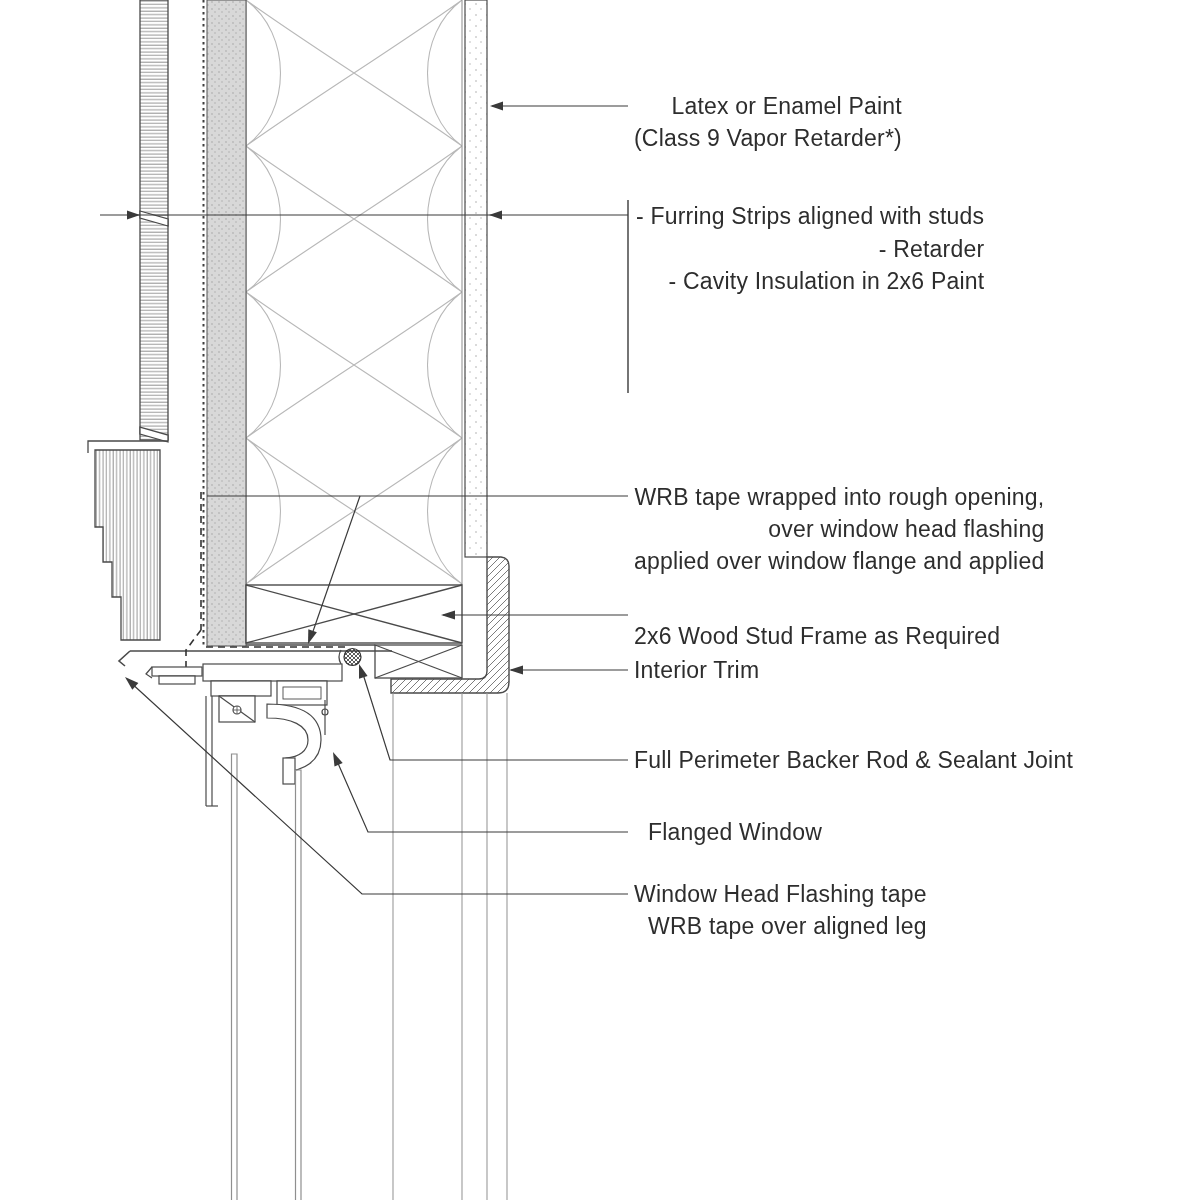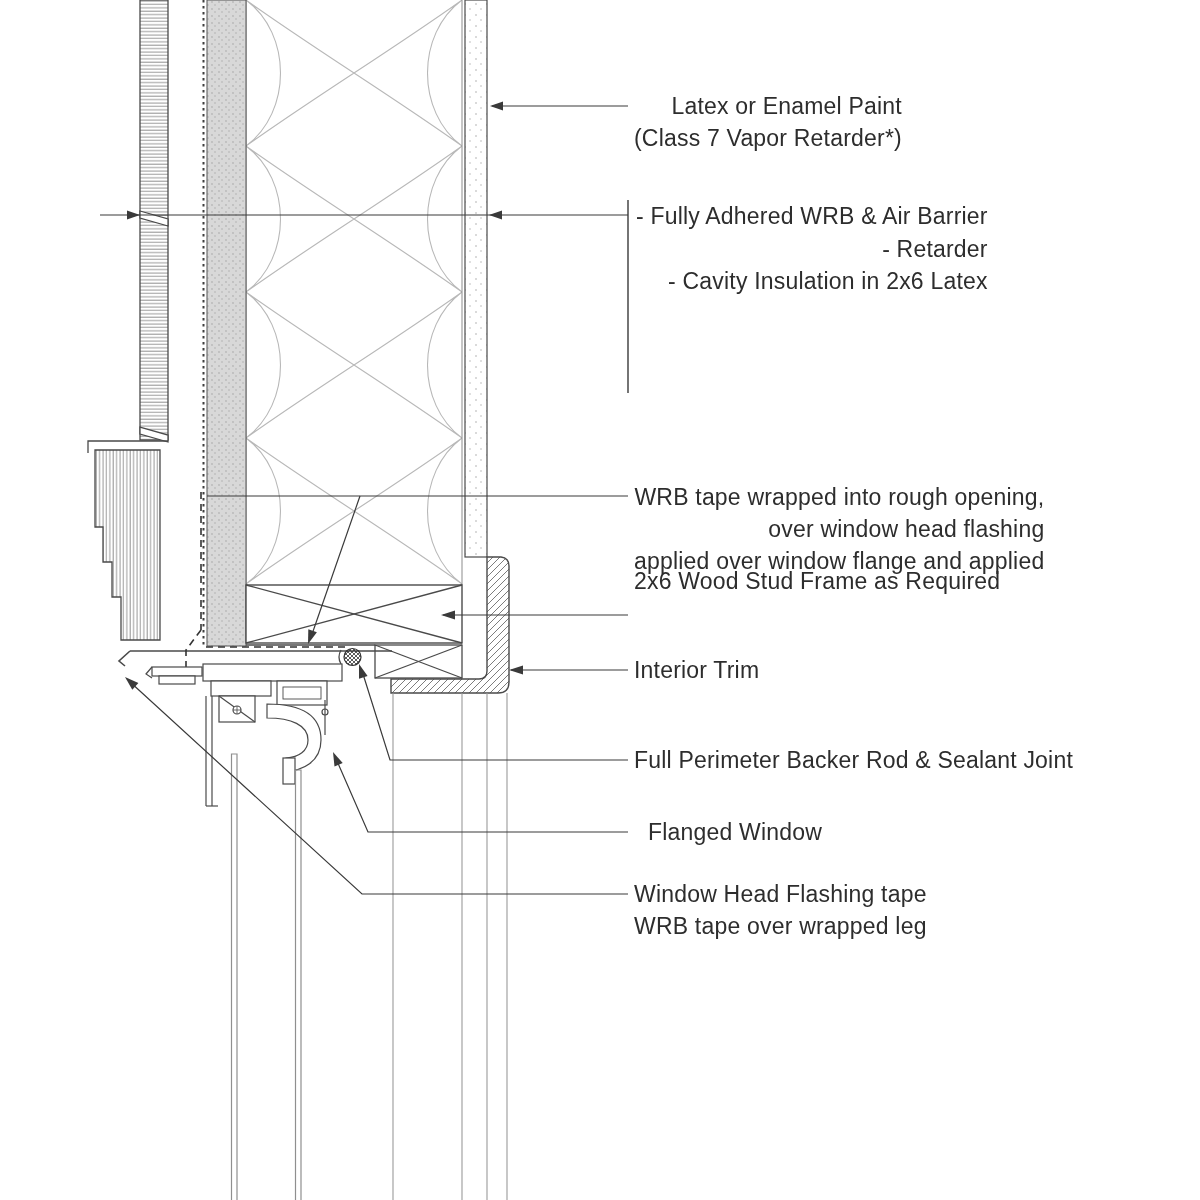--- a/index.html
+++ b/index.html
@@ -171,41 +171,41 @@
     <polyline points="337,761 368,832 628,832"></polyline>
     <polygon points="333,752 342.7,763 334.5,766.6" fill="#3a3a3a" stroke="none"></polygon>
 
     <polyline points="129,681 362,894 628,894"></polyline>
     <polygon points="125,677 138.4,683.1 132.3,689.8" fill="#3a3a3a" stroke="none"></polygon>
   </g>
 </svg>
 
 <div class="lbl" style="left:634px; top:90px">
   <div>Latex or Enamel Paint</div>
-  <div>(Class 7 Vapor Retarder*)</div>
+  <div>(Class 9 Vapor Retarder*)</div>
 </div>
 
 <div class="lbl assembly" style="left:636px; top:200px">
-  <div>- Fully Adhered WRB &amp; Air Barrier</div>
+  <div>- Furring Strips aligned with studs</div>
   <div>- Retarder</div>
-  <div>- Cavity Insulation in 2x6 Latex</div>
+  <div>- Cavity Insulation in 2x6 Paint</div>
 </div>
 
 <div class="lbl" style="left:634px; top:481px">
   <div>WRB tape wrapped into rough opening,</div>
   <div>over window head flashing</div>
   <div>applied over window flange and applied</div>
 </div>
 
-<div class="lbl" style="left:634px; top:565px">2x6 Wood Stud Frame as Required</div>
+<div class="lbl" style="left:634px; top:620px">2x6 Wood Stud Frame as Required</div>
 
 <div class="lbl" style="left:634px; top:654px">Interior Trim</div>
 
 <div class="lbl" style="left:634px; top:744px">Full Perimeter Backer Rod &amp; Sealant Joint</div>
 
 <div class="lbl" style="left:648px; top:816px">Flanged Window</div>
 
 <div class="lbl" style="left:634px; top:878px">
   <div>Window Head Flashing tape</div>
-  <div>WRB tape over wrapped leg</div>
+  <div>WRB tape over aligned leg</div>
 </div>
 
 </div>
 
 </body></html>

